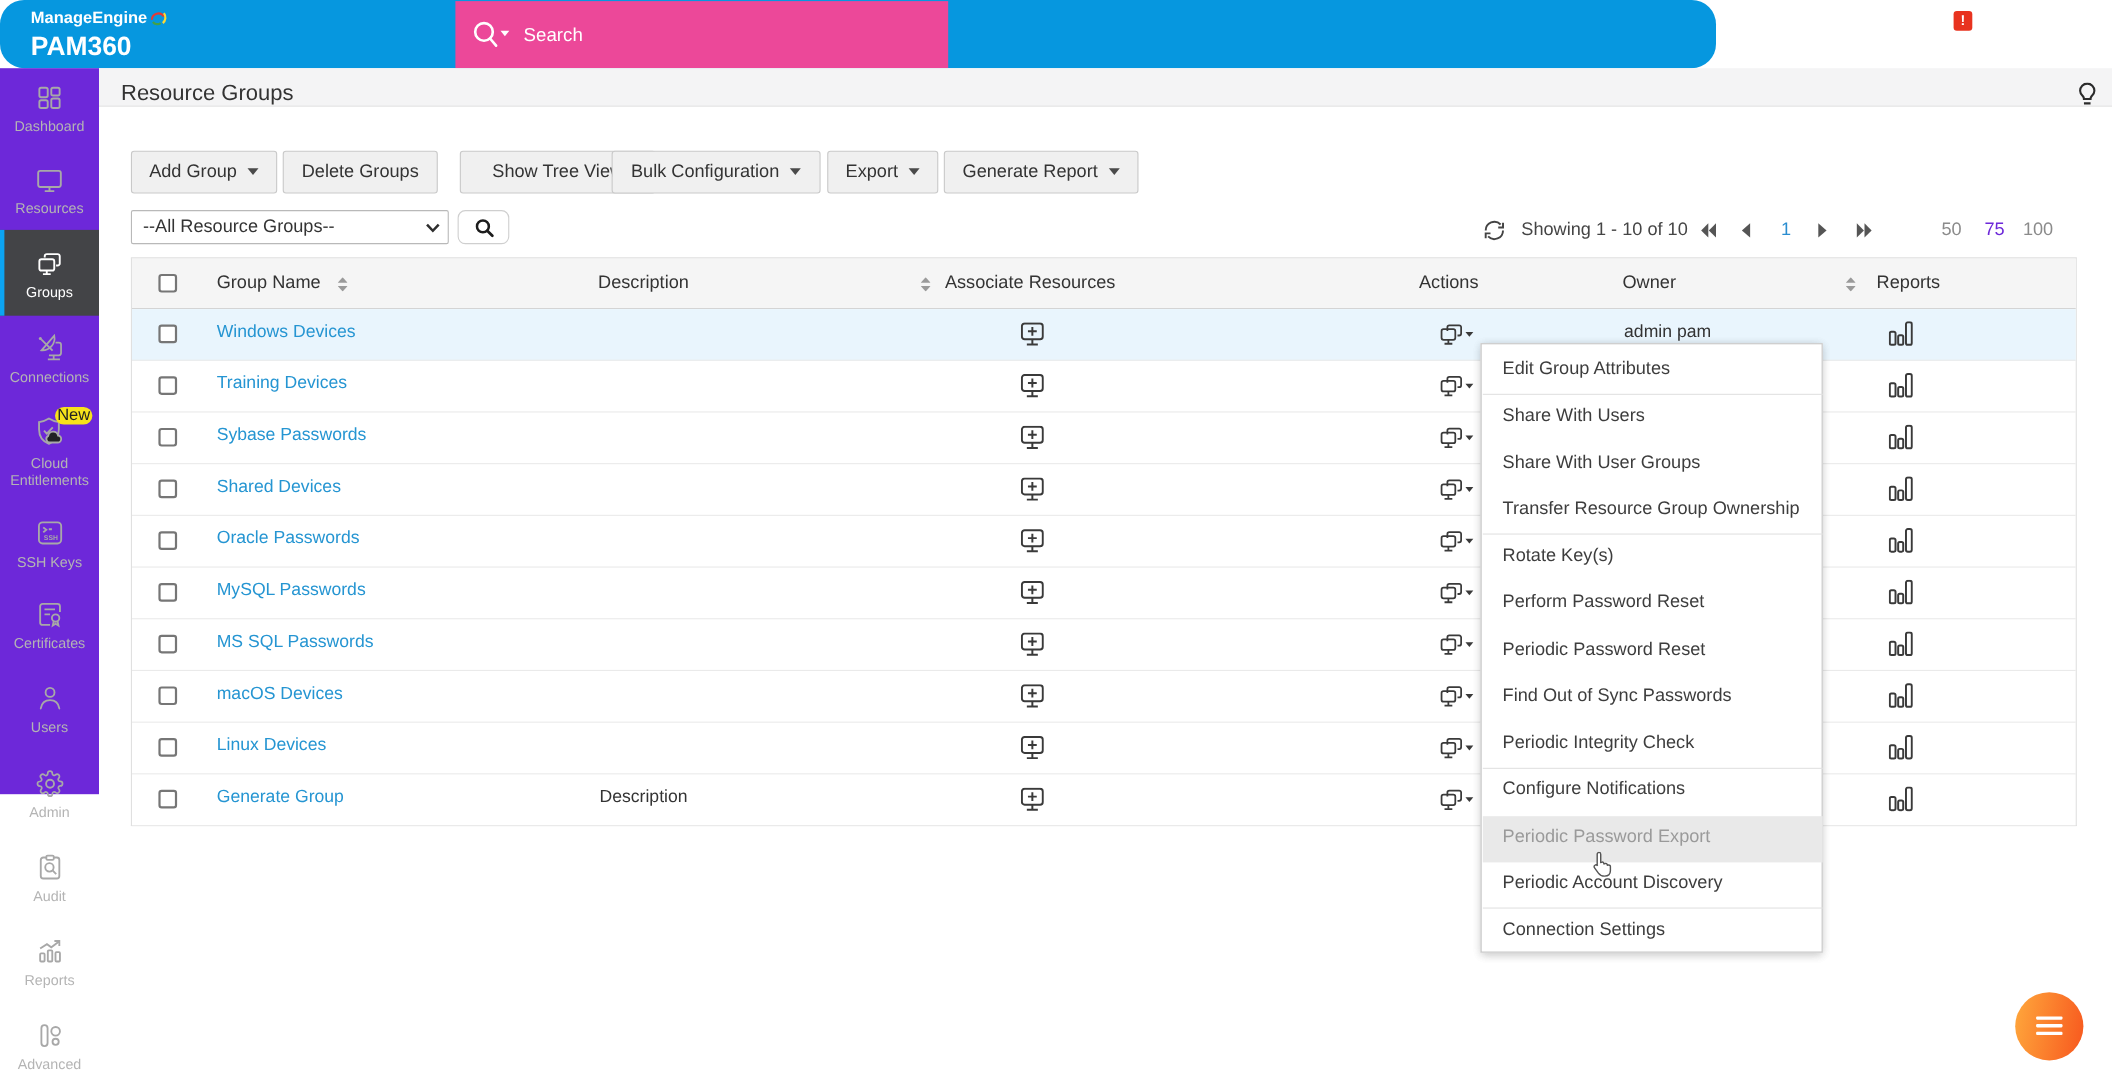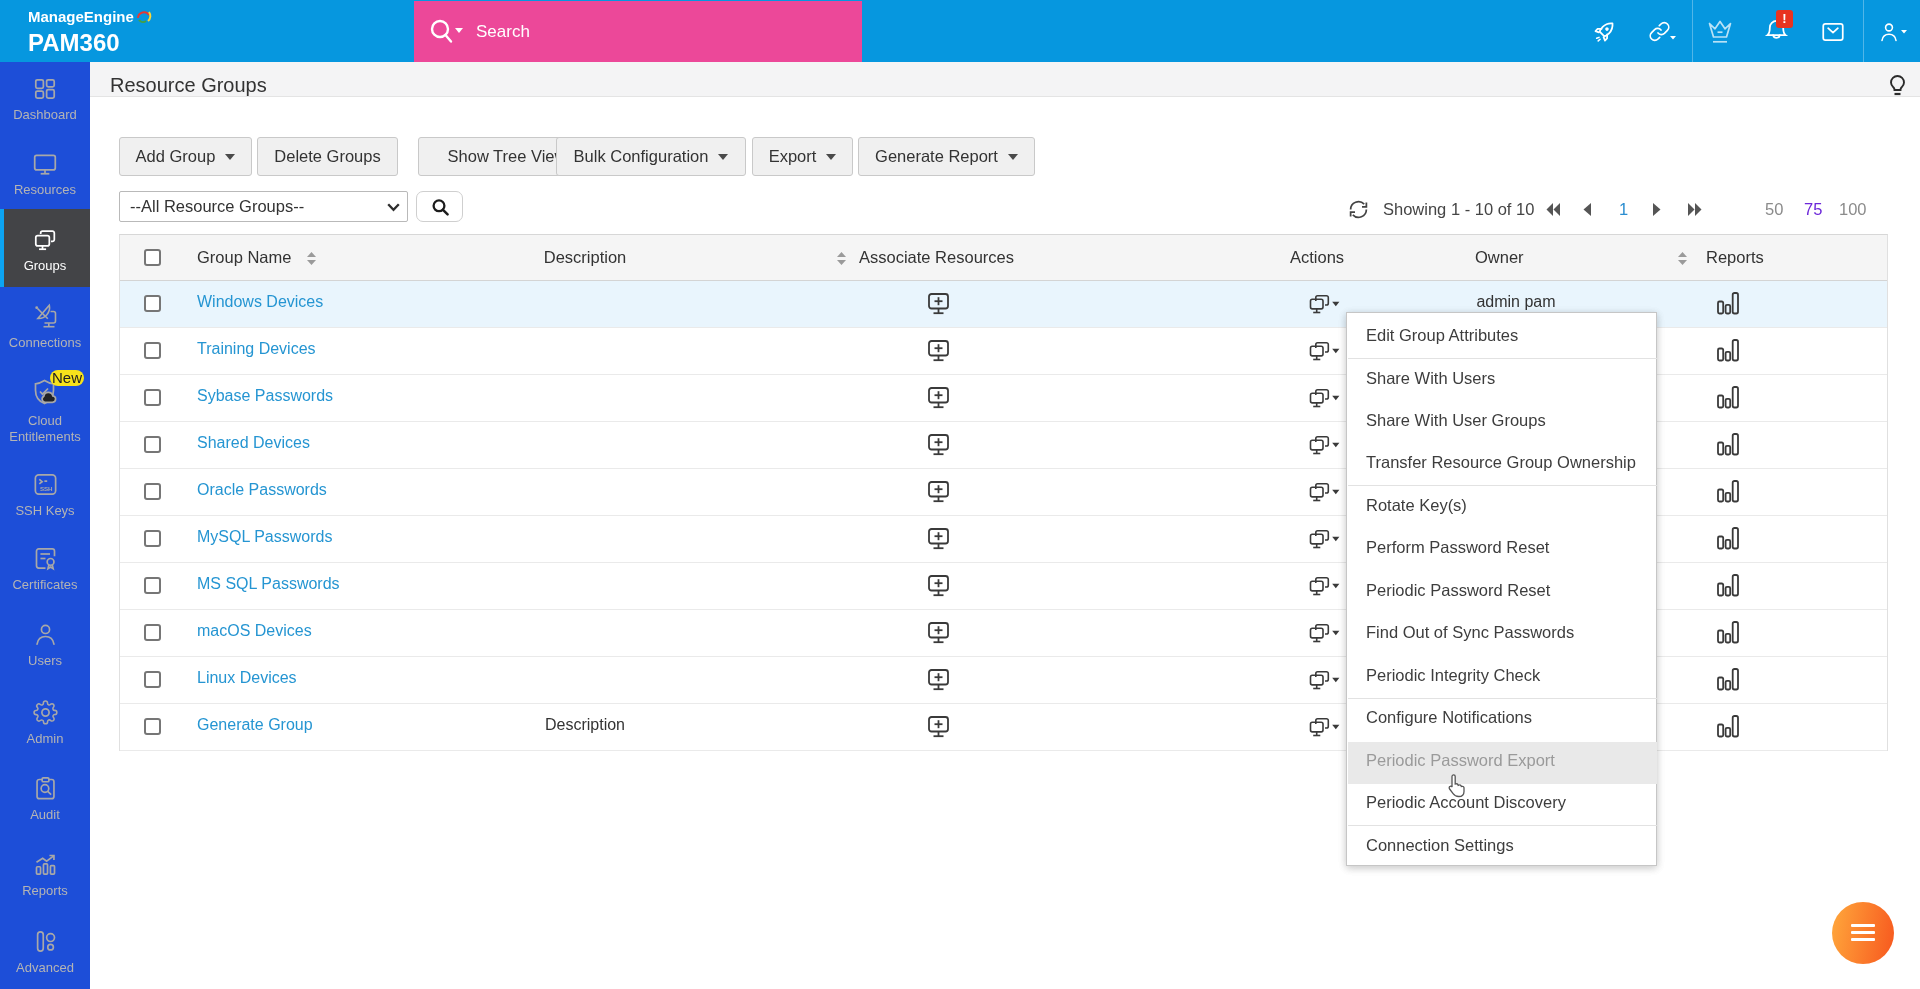--- a/index.html
+++ b/index.html
@@ -1,29 +1,29 @@
 <!DOCTYPE html>
 <html><head>
 <meta charset="utf-8">
 <style>
 * { margin:0; padding:0; box-sizing:border-box; }
 html,body { width:1920px; height:989px; overflow:hidden; background:#fff;
   font-family:"Liberation Sans", sans-serif; }
 .abs { position:absolute; }
 
-#topbar { position:absolute; left:0; top:0; width:1920px; height:62px; background:#0697df; }
+#topbar { position:absolute; left:0; top:0; width:1560px; height:62px; background:#0697df;border-radius:22px; }
 #logo { position:absolute; left:28px; top:8px; color:#fff; }
 #logo .me { font-size:15px; font-weight:bold; letter-spacing:0; }
 #logo .pam { font-size:24px; font-weight:bold; margin-top:3px; }
 #searchbox { position:absolute; left:414px; top:1px; width:448px; height:61px; background:#ec4899; }
 #searchbox .stext { position:absolute; left:62px; top:21px; font-size:17px; color:#fff; }
 .topico { position:absolute; top:19px; }
 .topsep { position:absolute; top:0; width:1px; height:62px; background:rgba(255,255,255,0.3); }
 
-#sidebar { position:absolute; left:0; top:62px; width:90px; height:927px; background:#1d4ed8; }
+#sidebar { position:absolute; left:0; top:62px; width:90px; height:660px; background:#6d28d9; }
 .sitem { position:absolute; left:0; width:90px; text-align:center; color:#b4b4b4; font-size:13px; }
 .sitem svg { display:block; margin:0 auto; }
 .sitem .lbl { margin-top:5px; line-height:16px; }
 #selblock { position:absolute; left:0; top:147px; width:90px; height:78px; background:#434447; border-left:4px solid #0ca4f2; }
 
 #strip { position:absolute; left:90px; top:62px; width:1830px; height:35px; background:#f4f4f5; border-bottom:1px solid #e4e4e4; }
 #strip h1 { position:absolute; left:20px; top:12px; font-size:20px; font-weight:normal; color:#333; }
 
 .btn { position:absolute; top:137px; height:39px; background:#f0f0f0; border:1px solid #c9c9c9;
   border-radius:3px; font-size:16.5px; color:#333; text-align:center; line-height:37px; }

